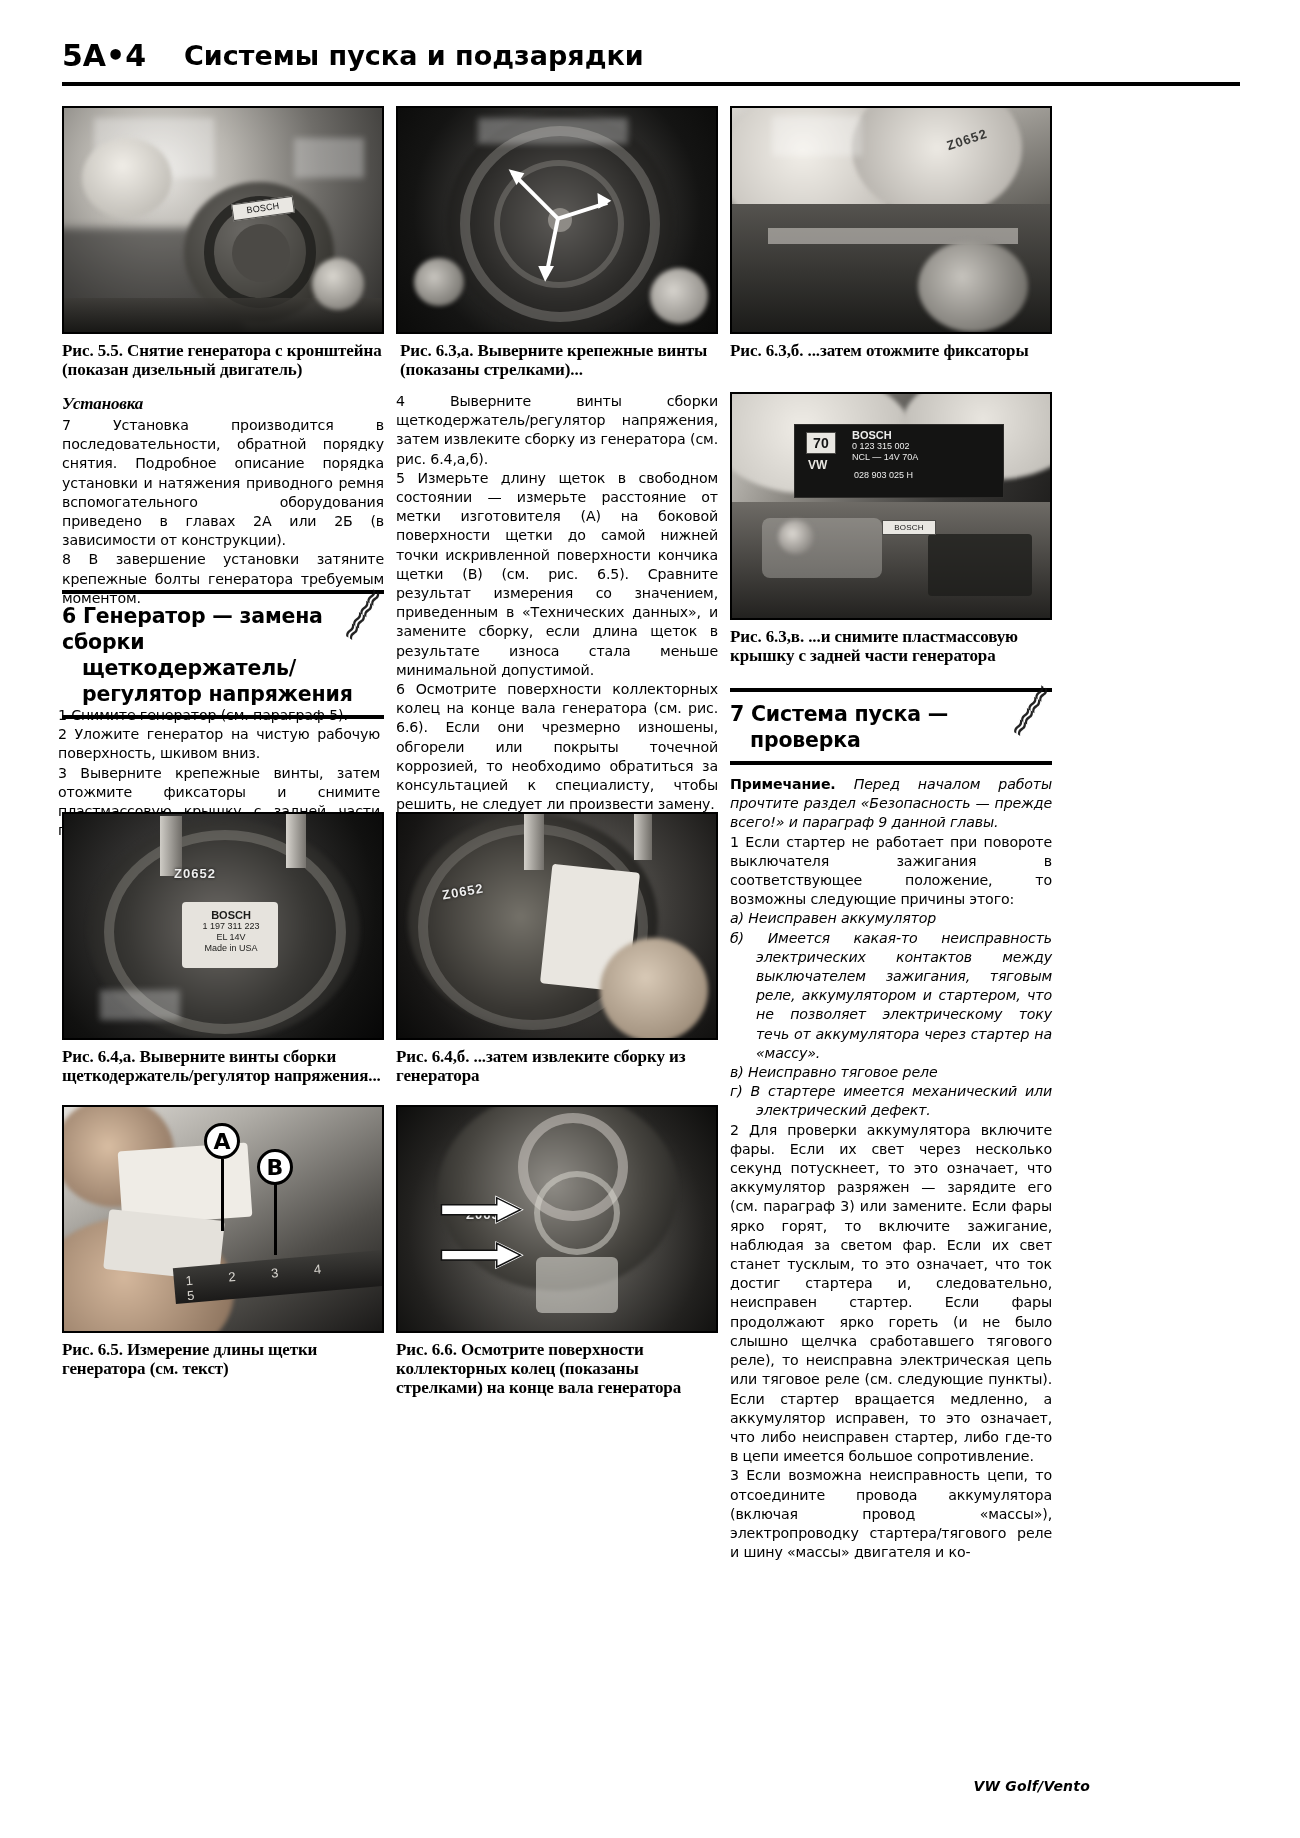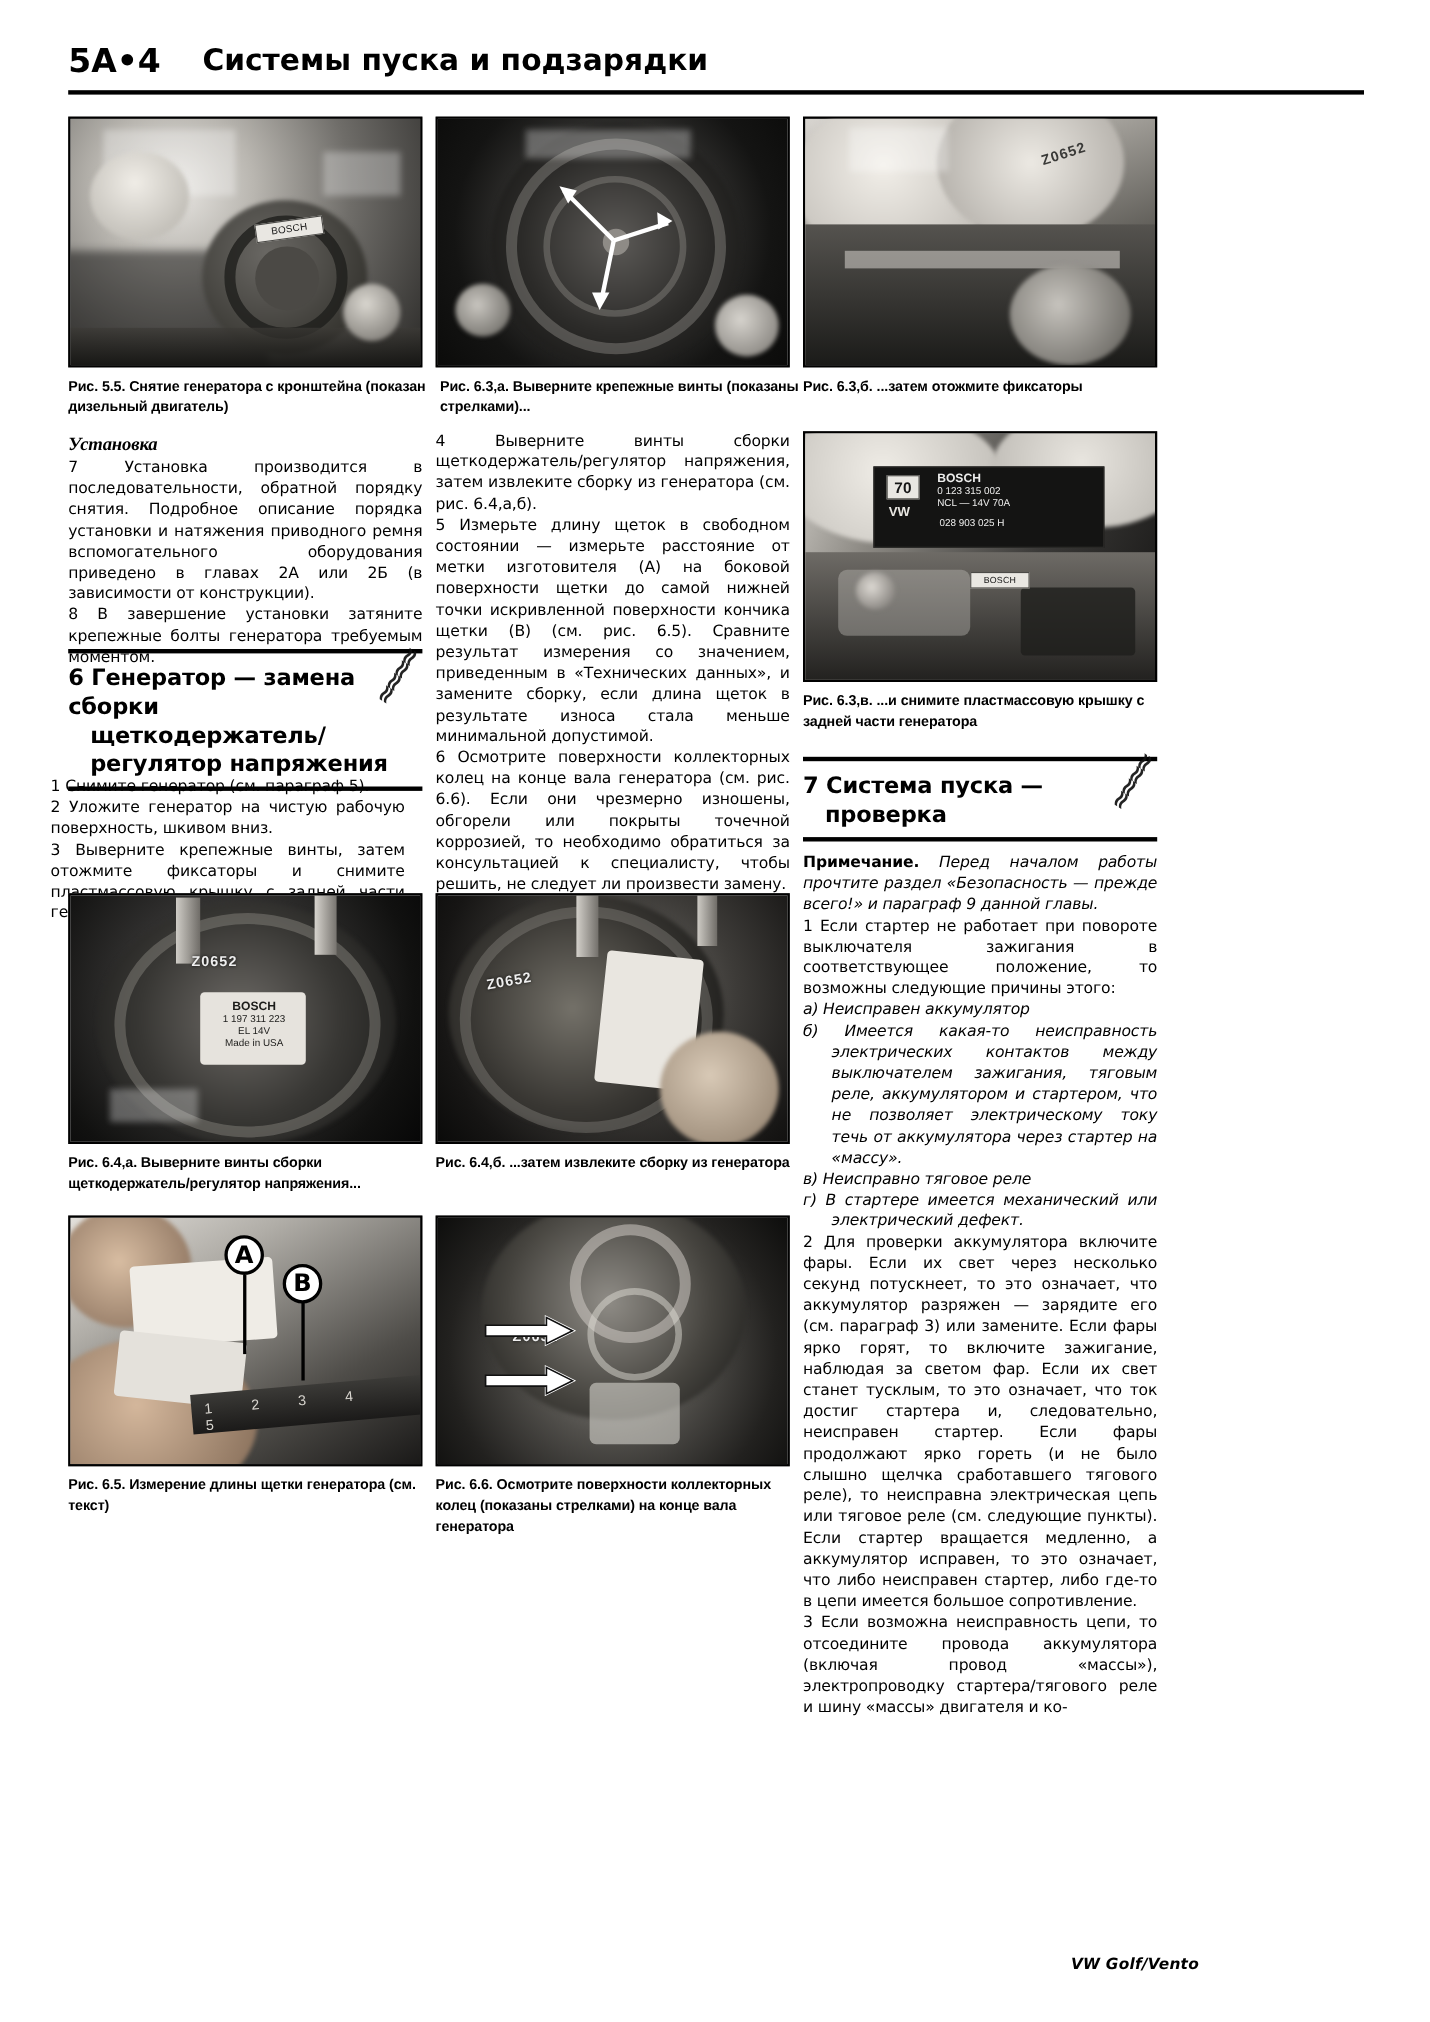--- a/index.html
+++ b/index.html
@@ -95,23 +95,23 @@
   }
   .zmark {
     position:absolute; color:#efefef; font-size:13px; font-weight:bold;
     font-family:"Liberation Sans", sans-serif; letter-spacing:1px;
     text-shadow:0 0 3px rgba(0,0,0,.9);
   }
 
   
   .cap {
     position:absolute;
-    font-family:Liberation Sans, sans-serif;
+    font-family:Liberation Serif, serif;
     font-weight:bold;
-    font-size:13px;
+    font-size:17px;
     line-height:19px;
     letter-spacing:-0.1px;
   }
 
   
   .bt {
     position:absolute;
     font-family:"DejaVu Sans", sans-serif;
     font-size:14.2px;
     line-height:19.2px;
@@ -240,21 +240,21 @@
     <div class="rule-t"></div>
     <div class="sec-body">
       <div>6 Генератор — замена сборки</div>
       <div class="sec-line2">щеткодержатель/</div>
       <div class="sec-line3">регулятор напряжения</div>
     </div>
     <div class="rule-b"></div>
   </div>
   <div class="squiggle" style="left:334px; top:604px;">≈≈≈≈</div>
 
-  <div class="bt" style="left:46px; top:706px; width:322px;">
+  <div class="bt" style="left:58px; top:706px; width:322px;">
     <p>1   Снимите генератор (см. параграф 5).</p>
     <p>2   Уложите генератор на чистую рабочую поверхность, шкивом вниз.</p>
     <p>3   Выверните крепежные винты, затем отожмите фиксаторы и снимите пластмассовую крышку с задней части генератора (см. рис. 6.3,а,б,в).</p>
   </div>
 
   <div class="bt" style="left:396px; top:392px; width:322px;">
     <p>4   Выверните винты сборки щеткодержатель/регулятор напряжения, затем извлеките сборку из генератора (см. рис. 6.4,а,б).</p>
     <p>5   Измерьте длину щеток в свободном состоянии — измерьте расстояние от метки изготовителя (А) на боковой поверхности щетки до самой нижней точки искривленной поверхности кончика щетки (В) (см. рис. 6.5). Сравните результат измерения со значением, приведенным в «Технических данных», и замените сборку, если длина щеток в результате износа стала меньше минимальной допустимой.</p>
     <p>6   Осмотрите поверхности коллекторных колец на конце вала генератора (см. рис. 6.6). Если они чрезмерно изношены, обгорели или покрыты точечной коррозией, то необходимо обратиться за консультацией к специалисту, чтобы решить, не следует ли произвести замену.</p>
     <p>7   Соберите генератор в последовательности, обратной порядку разборки. После этого установите генератор на место (см. параграф 5).</p>

